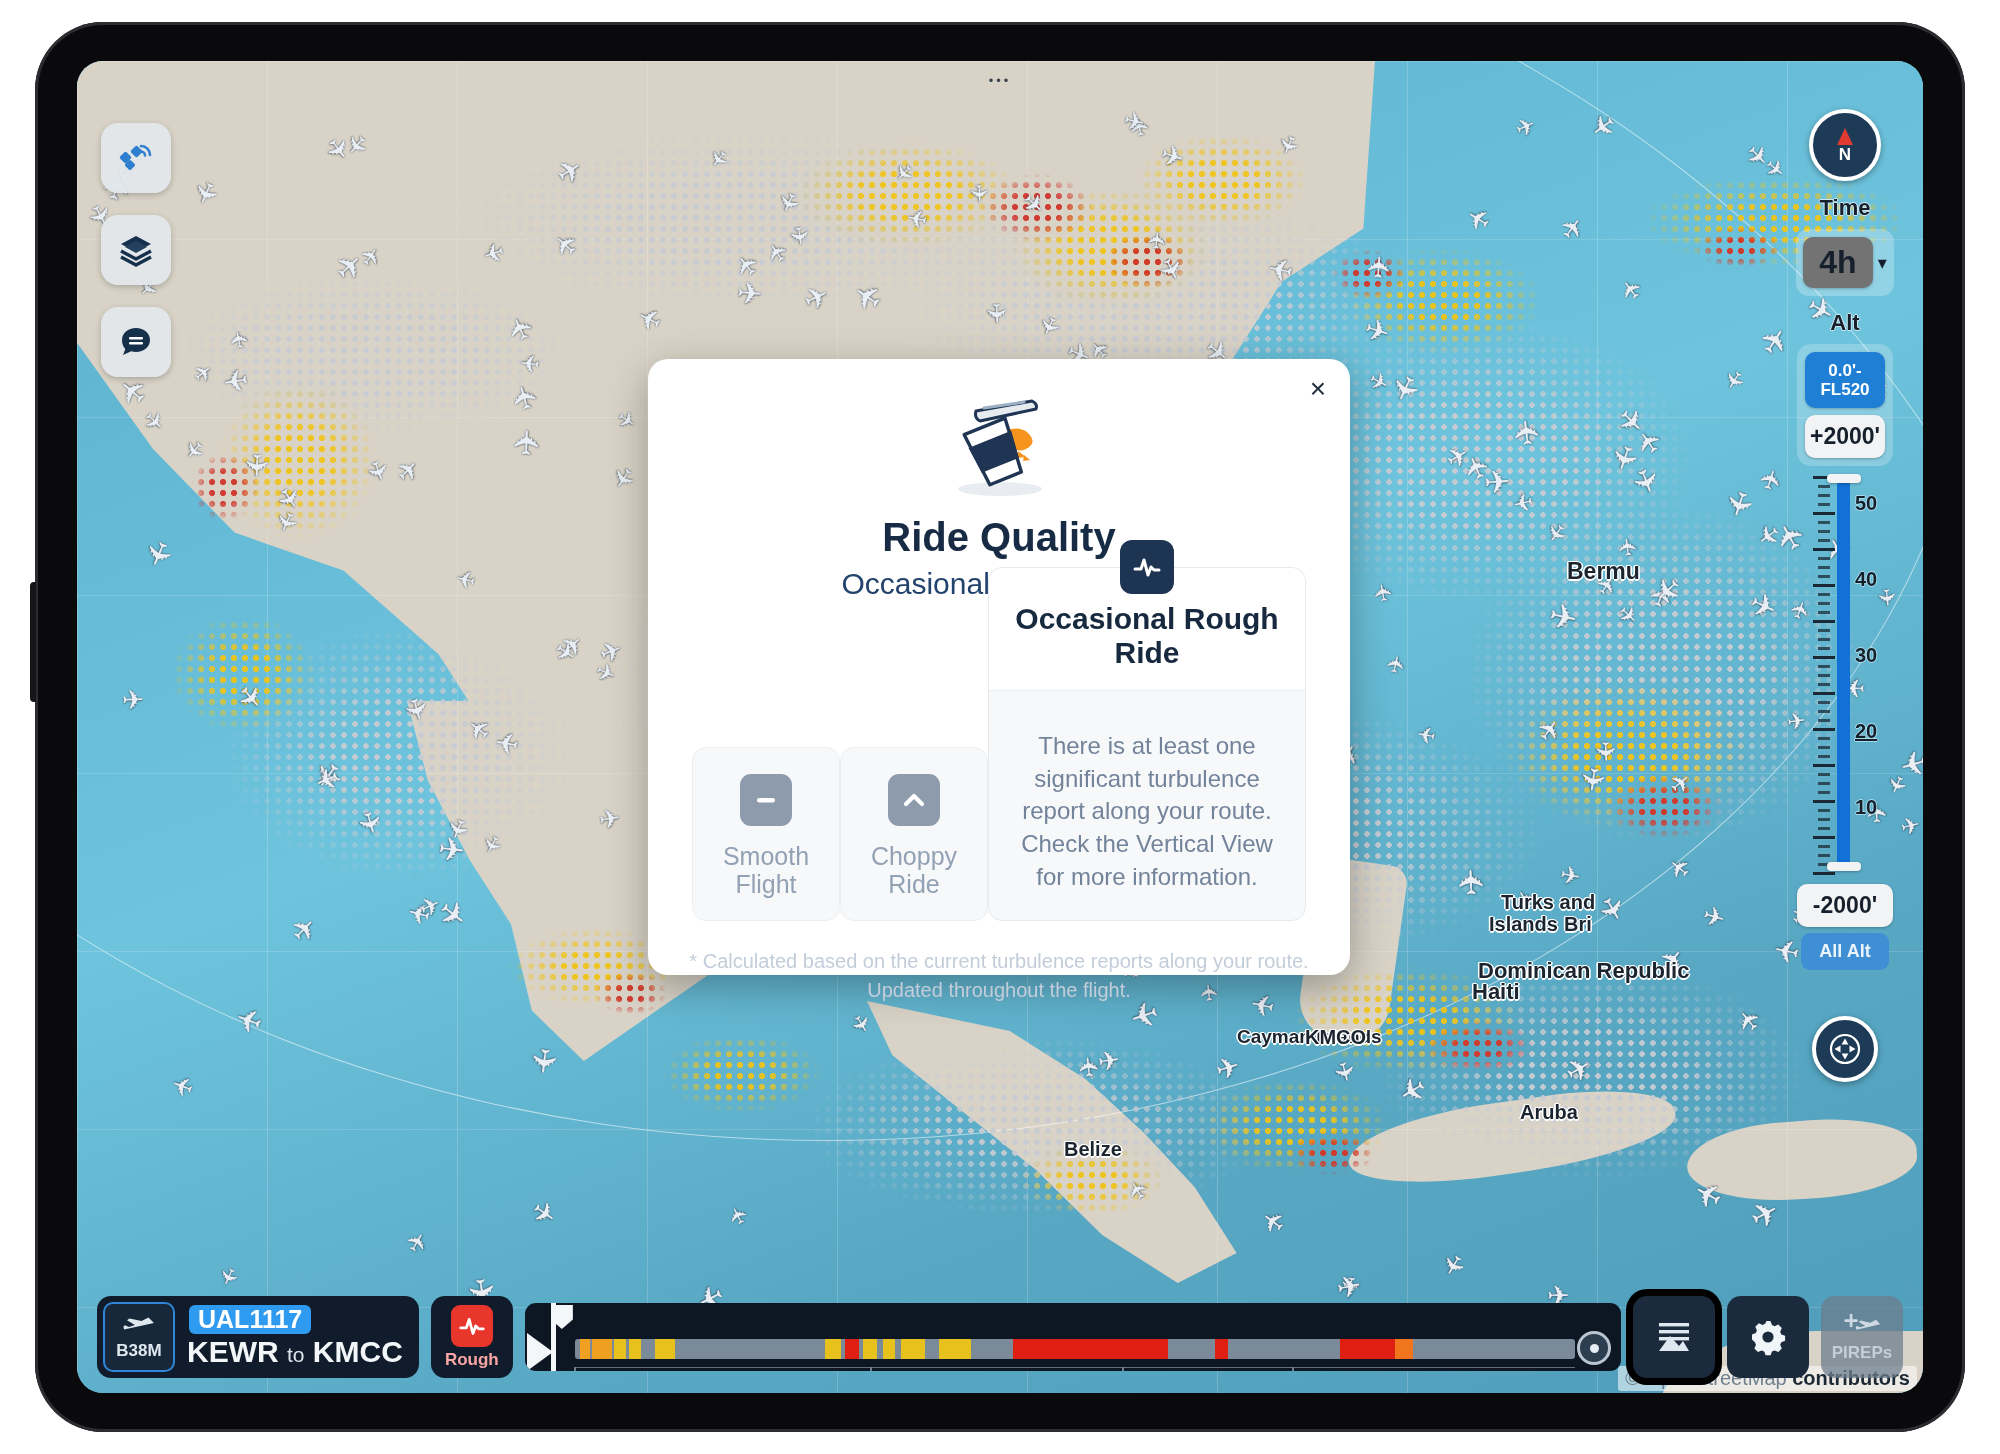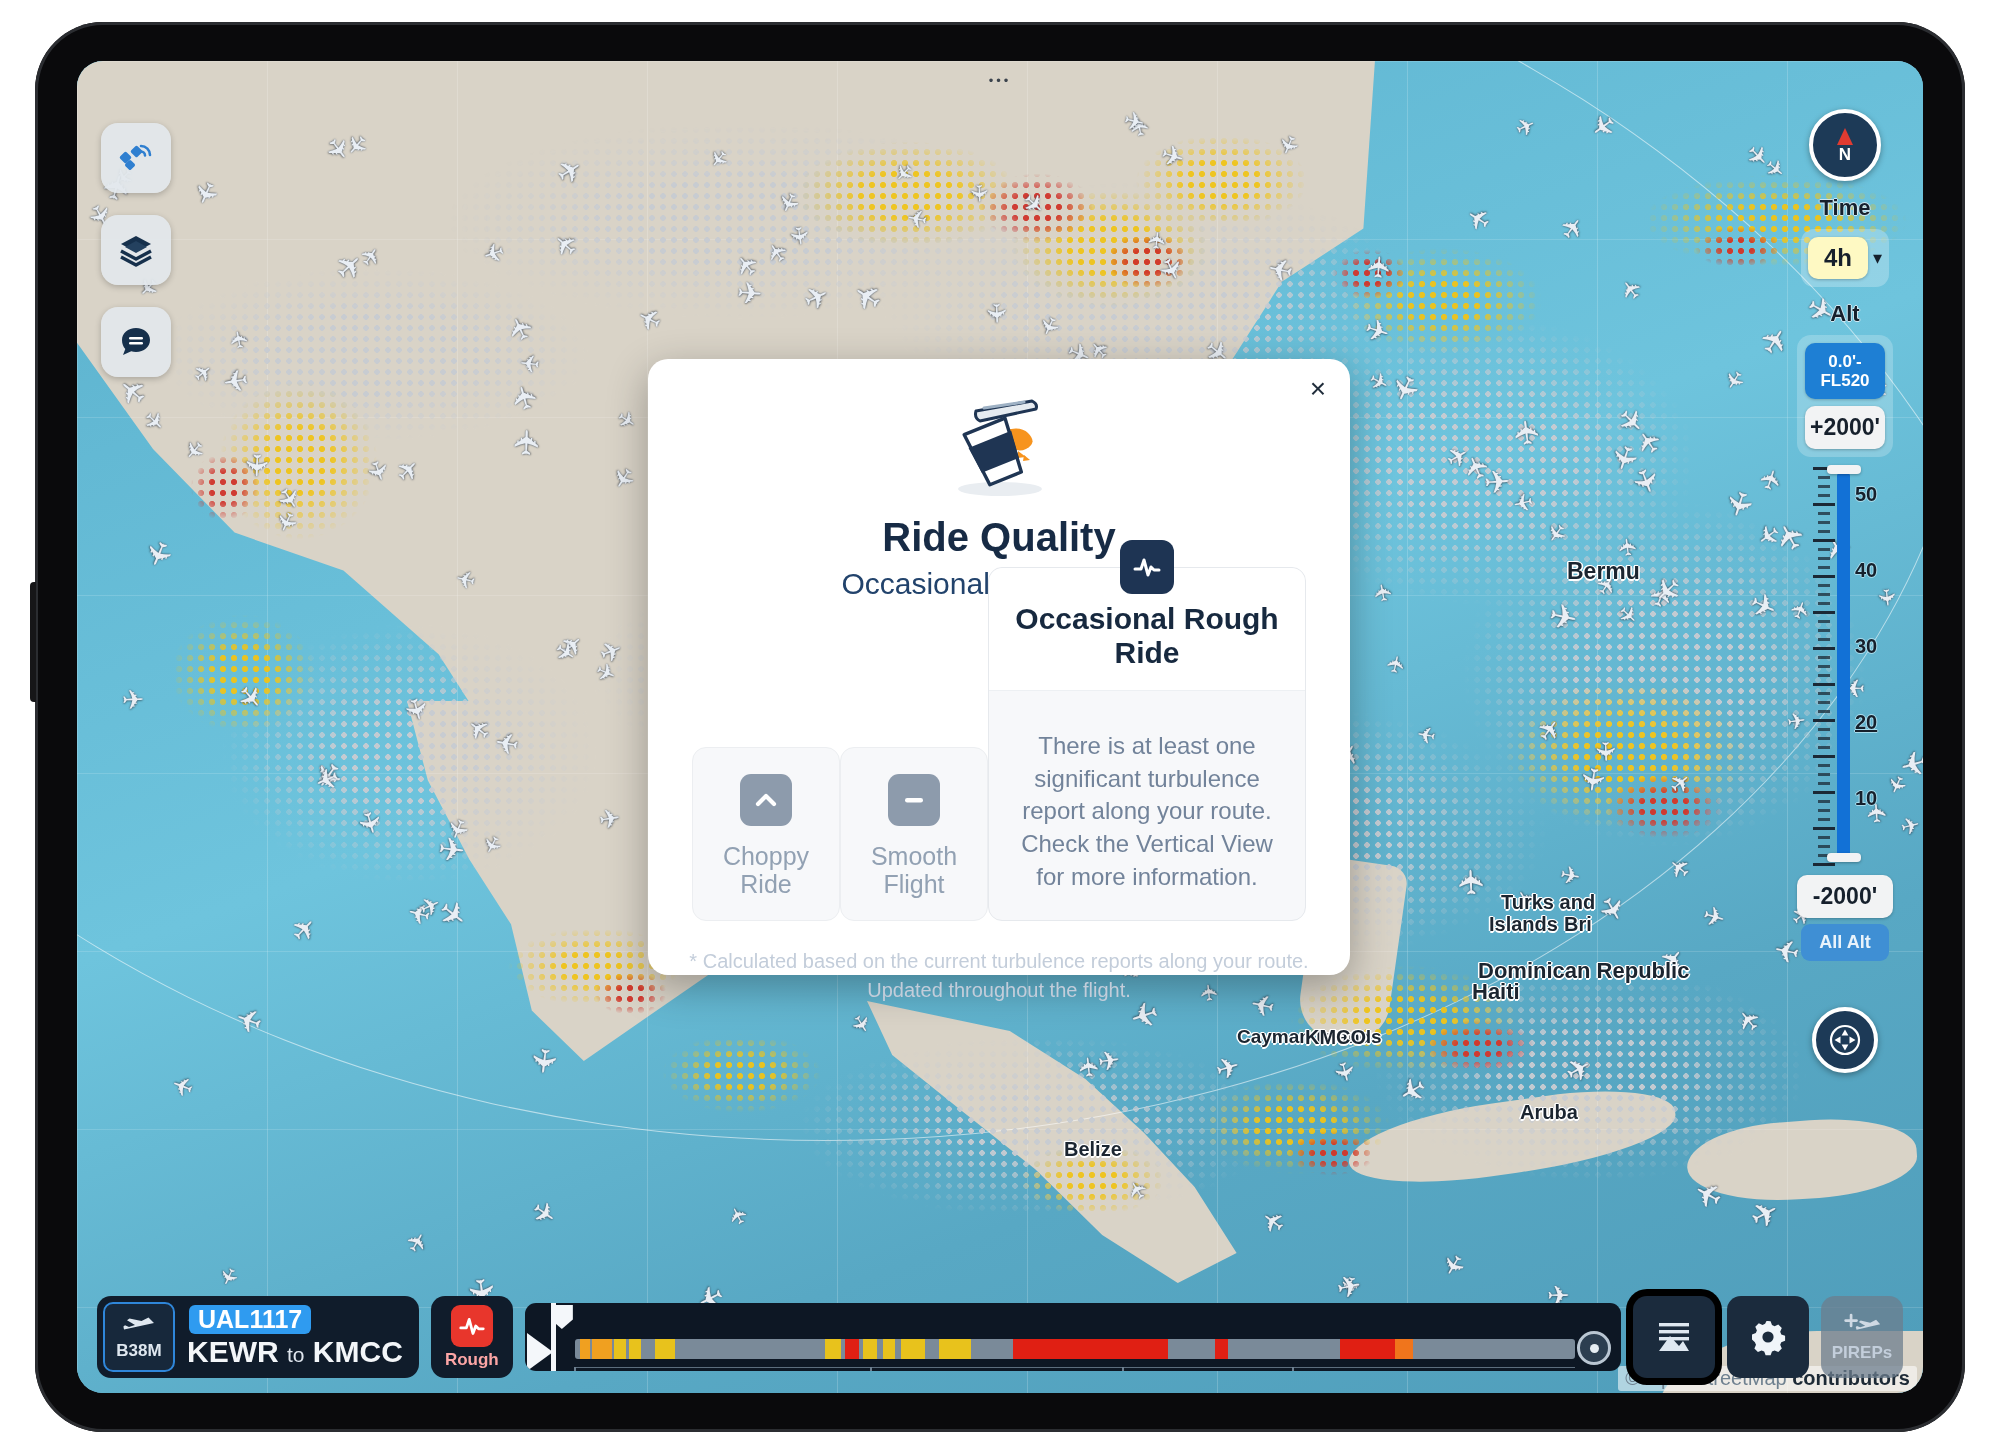--- a/index.html
+++ b/index.html
@@ -264,22 +264,22 @@
   .compass .n { color: #fff; font-size: 17px; font-weight: bold; line-height: 1; }
   .rail-label {
     color: #16202c; font-size: 22px; font-weight: bold; margin-top: 14px;
     text-shadow: -1px 0 #cfe7f1, 1px 0 #cfe7f1, 0 -1px #cfe7f1, 0 1px #cfe7f1;
   }
   .pill-group {
     margin-top: 8px; background: rgba(255,255,255,.26); border-radius: 13px;
     padding: 8px 7px; display: flex; align-items: center; gap: 5px;
   }
   .pill {
-    background: #fef9c3; border-radius: 10px; padding: 7px 16px;
-    font-size: 24px; font-weight: bold; color: #16202c;
+    background: #737373; border-radius: 10px; padding: 7px 16px;
+    font-size: 32px; font-weight: bold; color: #16202c;
     box-shadow: 0 1px 3px rgba(0,0,0,.25); cursor: pointer;
   }
   .chev { color: #16202c; font-size: 18px; }
   .alt-stack {
     margin-top: 8px; background: rgba(255,255,255,.22); border-radius: 14px;
     padding: 8px; display: flex; flex-direction: column; gap: 7px; width: 96px;
   }
   .alt-range {
     background: #1e7fd4; border-radius: 10px; color: #fff; text-align: center;
     font-size: 17px; font-weight: bold; line-height: 1.12; padding: 9px 4px;
@@ -855,36 +855,36 @@
       </div>
 
       <div class="modal-title">Ride Quality</div>
       <div class="modal-sub">Occasional Rough Ride</div>
 
       <div class="grade-row">
 
         <div class="grade">
           <span class="gicon">
             <svg width="30" height="30" viewBox="0 0 30 30">
+                <rect x="6" y="13" width="18" height="4.4" rx="2.2" fill="#fff"></rect>
+              </svg>
+          </span>
+          <span class="gname">
+            <span>Smooth</span><br><span>Flight</span>
+          </span>
+        </div>
+
+        <div class="grade">
+          <span class="gicon">
+            <svg width="30" height="30" viewBox="0 0 30 30">
                 <path d="M7 19 L15 11 L23 19" fill="none" stroke="#fff" stroke-width="4.2" stroke-linecap="round" stroke-linejoin="round"></path>
               </svg>
           </span>
           <span class="gname">
             <span>Choppy</span><br><span>Ride</span>
-          </span>
-        </div>
-
-        <div class="grade">
-          <span class="gicon">
-            <svg width="30" height="30" viewBox="0 0 30 30">
-                <rect x="6" y="13" width="18" height="4.4" rx="2.2" fill="#fff"></rect>
-              </svg>
-          </span>
-          <span class="gname">
-            <span>Smooth</span><br><span>Flight</span>
           </span>
         </div>
 
         <div class="grade selected">
           <div class="sel-head">
             <span class="sel-badge">
               <svg width="32" height="32" viewBox="0 0 32 32">
                 <path d="M4 18 H10 L13 9 L17 24 L20 16 L23 19 H28" fill="none" stroke="#fff" stroke-width="3" stroke-linecap="round" stroke-linejoin="round"></path>
               </svg>
             </span>

